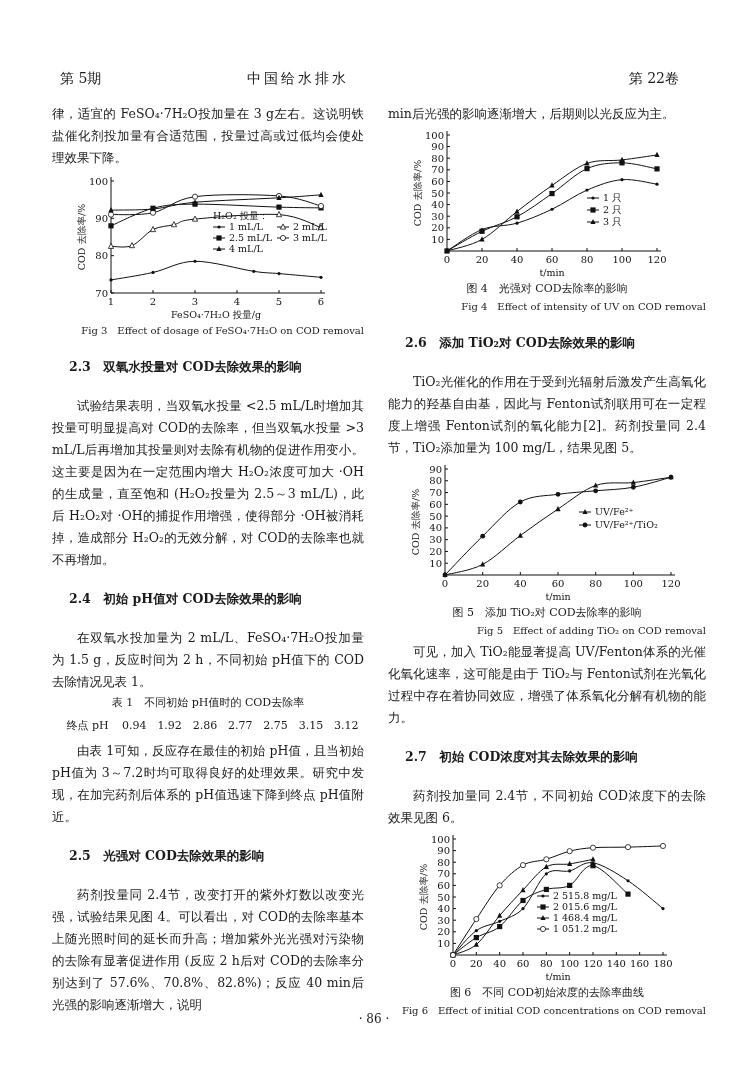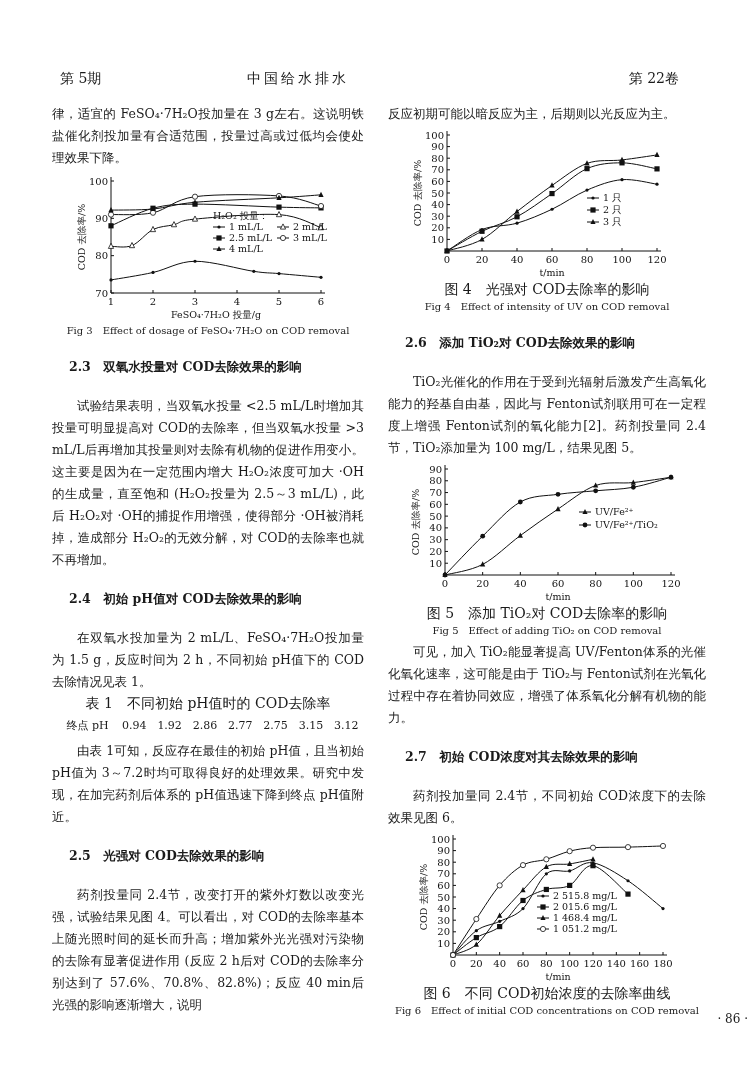--- a/index.html
+++ b/index.html
@@ -10,26 +10,26 @@
   .hdr-center { left: 0; width: 596px; text-align: center; font-size: 14px; letter-spacing: 3px; }
   .hdr-right { right: 69px; }
   .col { position: absolute; top: 103px; width: 312px; font-size: 12.5px; line-height: 22px; }
   .col-left { left: 52px; }
   .col-right { left: 388px; width: 318px; }
   p { margin: 0; text-align: justify; }
   .indent { text-indent: 2em; }
   h3 { margin: 17px; font-size: 12.5px; font-weight: bold; line-height: 22px; }
   .fig { margin: 4px 0 2px 0; }
   .fig svg { display: block; margin: 0 auto; }
-  .cap-zh { text-align: center; font-size: 14px; line-height: 20px; }
-  .cap-en { text-align: center; font-size: 10px; line-height: 16px; }
+  .cap-zh { text-align: center; font-size: 11px; line-height: 20px; }
+  .cap-en { text-align: right; font-size: 10px; line-height: 16px; }
   table.t1 { width: 100%; border-collapse: collapse; font-size: 11px; margin: 2px 0 4px 0; }
   table.t1 td { padding: 1px 2px; text-align: center; line-height: 19px; }
   table.t1 td.rh { text-align: right; padding-right: 8px; white-space: nowrap; }
-  .pagenum { position: absolute; top: 1012px; left: 0; width: 748px; text-align: right; font-size: 12px; }
+  .pagenum { position: absolute; top: 1012px; left: 0; width: 748px; text-align: center; font-size: 12px; }
   svg text { font-family: "DejaVu Serif", "Liberation Serif", serif; }
 </style>
 </head>
 <body>
 
 <div class="hdr hdr-left">第 5期</div>
 <div class="hdr hdr-center">中国给水排水</div>
 <div class="hdr hdr-right">第 22卷</div>
 
 <div class="col col-left">
@@ -150,21 +150,21 @@
     </tbody>
   </table>
 
   <p class="indent">由表 1可知，反应存在最佳的初始 pH值，且当初始 pH值为 3～7.2时均可取得良好的处理效果。研究中发现，在加完药剂后体系的 pH值迅速下降到终点 pH值附近。</p>
 
   <h3>2.5　光强对 COD去除效果的影响</h3>
   <p class="indent">药剂投量同 2.4节，改变打开的紫外灯数以改变光强，试验结果见图 4。可以看出，对 COD的去除率基本上随光照时间的延长而升高；增加紫外光光强对污染物的去除有显著促进作用 (反应 2 h后对 COD的去除率分别达到了 57.6%、70.8%、82.8%)；反应 40 min后光强的影响逐渐增大，说明</p>
 </div>
 
 <div class="col col-right">
-  <p>反应初期可能以暗反应为主，后期则以光反应为主。</p>
+  <p>min后光强的影响逐渐增大，后期则以光反应为主。</p>
 
   <div class="fig">
     <svg id="fig4svg" width="280" height="150" viewBox="0 0 280 150">
         <g>
           <line x1="40" y1="2" x2="40" y2="122" stroke="#111" stroke-width="1"></line>
           <line x1="40" y1="122" x2="254" y2="122" stroke="#111" stroke-width="1"></line>
           <line x1="40" y1="110.4" x2="43" y2="110.4" stroke="#111"></line>
           <text x="37" y="113.9" font-size="10" text-anchor="end" fill="#111">10</text>
           <line x1="40" y1="98.8" x2="43" y2="98.8" stroke="#111"></line>
           <text x="37" y="102.3" font-size="10" text-anchor="end" fill="#111">20</text>

